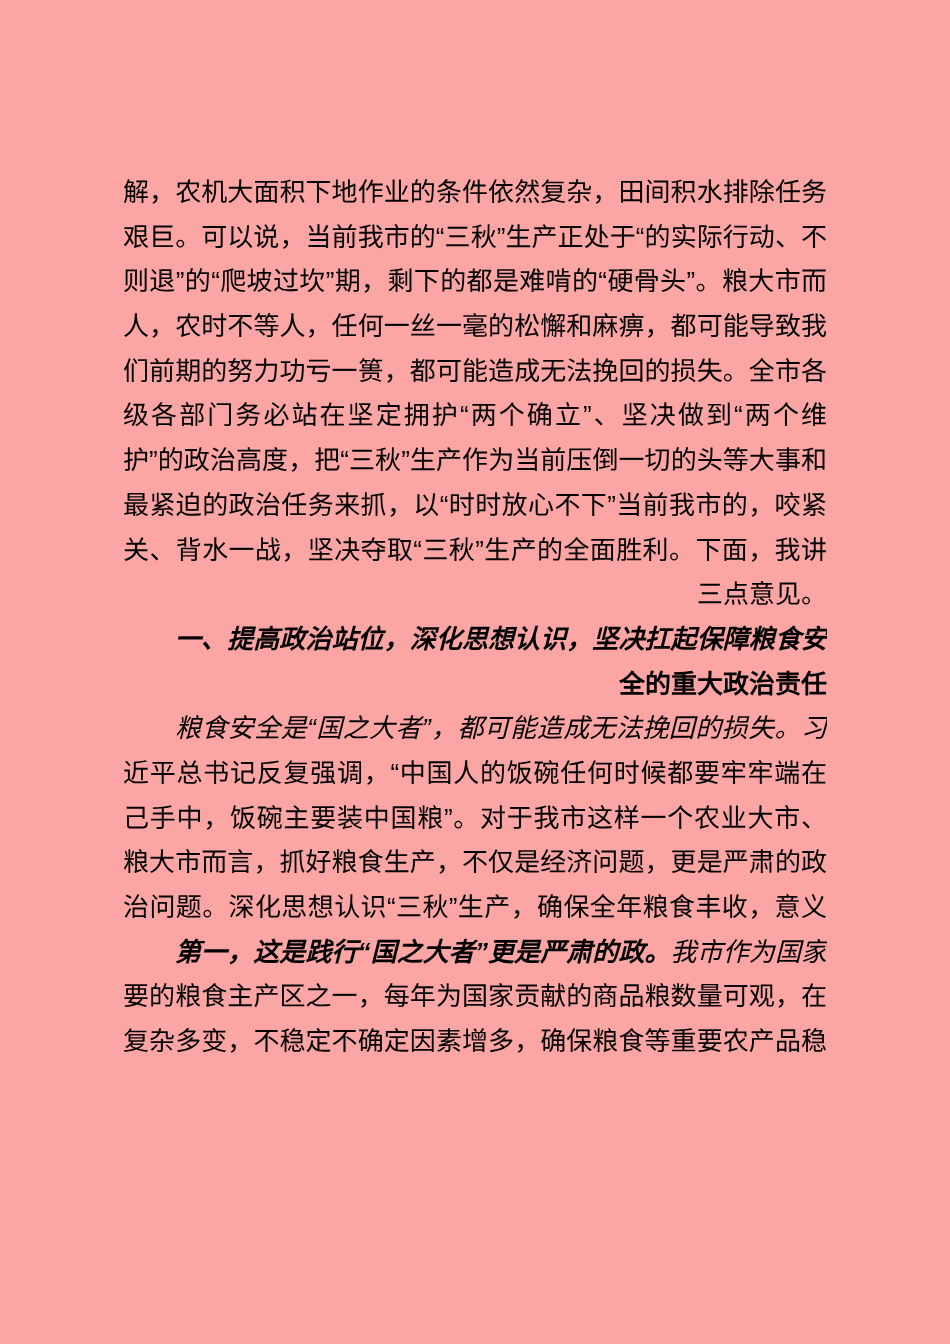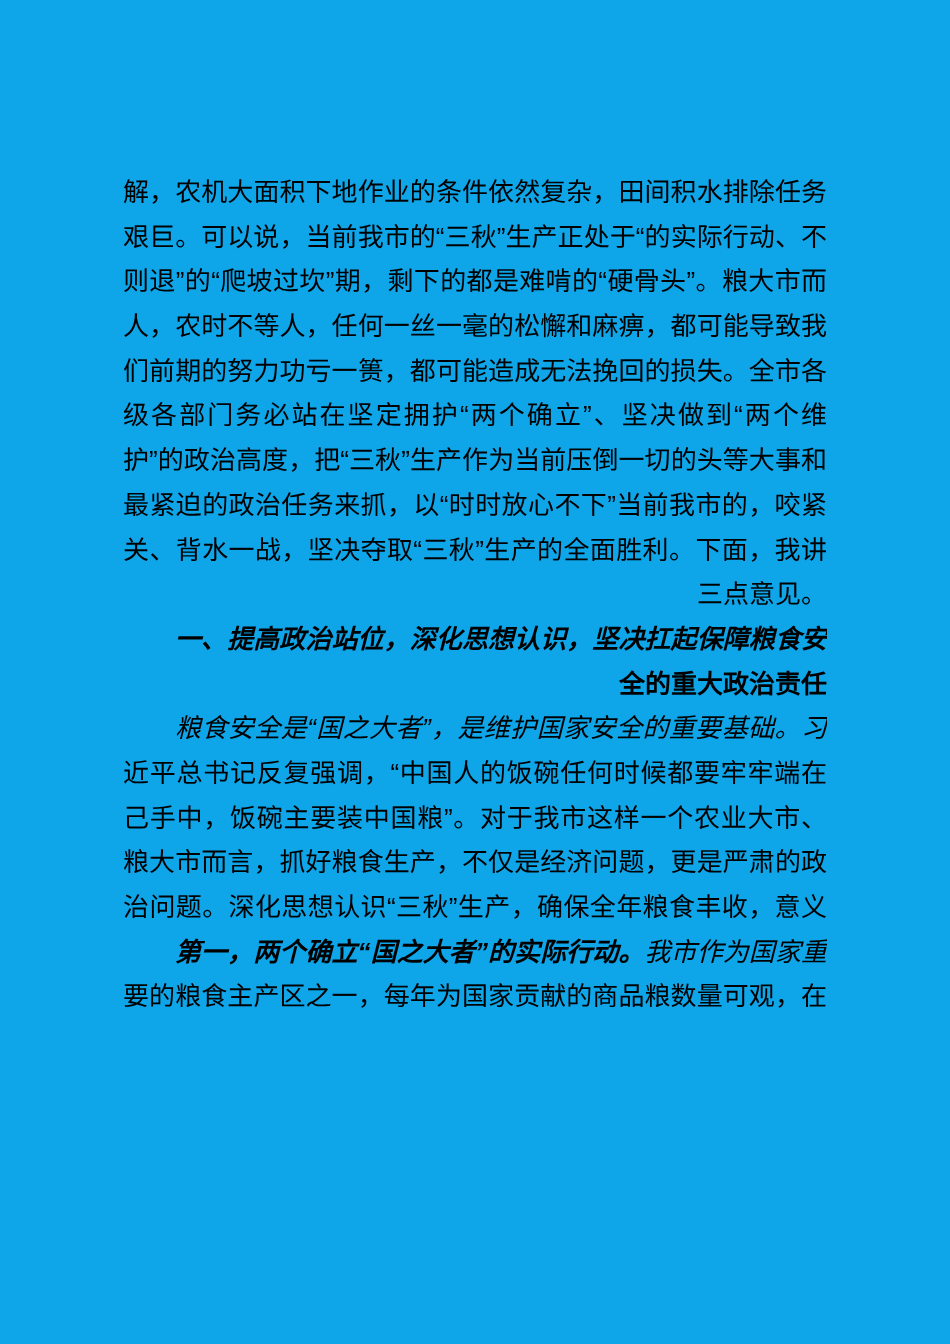--- a/index.html
+++ b/index.html
@@ -4,21 +4,21 @@
 <style>
   html, body {
     margin: 0;
     padding: 0;
     background: #ffffff;
   }
   .page {
     position: relative;
     width: 950px;
     height: 1344px;
-    background: #0ea5e9;
+    background: #fca5a5;
     overflow: hidden;
   }
   .doc {
     position: absolute;
     left: 123px;
     top: 170px;
     width: 704px;
     font-family: "Liberation Sans", "DejaVu Sans", sans-serif;
     font-size: 26px;
     line-height: 44.7px;
@@ -58,24 +58,25 @@
         <div class="line j"><span>护”的政治高度，把“三秋”生产作为当前压倒一切的头等大事和</span></div>
         <div class="line j"><span>最紧迫的政治任务来抓，以“时时放心不下”当前我市的，咬紧牙</span></div>
         <div class="line j"><span>关、背水一战，坚决夺取“三秋”生产的全面胜利。下面，我讲</span></div>
         <div class="line"><span>三点意见。</span></div>
       </div>
       <div class="para">
         <div class="line j indent"><span class="bold">一、提高政治站位，深化思想认识，坚决扛起保障粮食安</span></div>
         <div class="line"><span class="bold">全的重大政治责任</span></div>
       </div>
       <div class="para">
-        <div class="line j indent"><span>粮食安全是“国之大者”，是维护国家安全的重要基础。习</span></div>
+        <div class="line j indent"><span>粮食安全是“国之大者”，都可能造成无法挽回的损失。习</span></div>
         <div class="line j"><span>近平总书记反复强调，“中国人的饭碗任何时候都要牢牢端在自</span></div>
         <div class="line j"><span>己手中，饭碗主要装中国粮”。对于我市这样一个农业大市、产</span></div>
         <div class="line j"><span>粮大市而言，抓好粮食生产，不仅是经济问题，更是严肃的政</span></div>
         <div class="line j"><span>治问题。深化思想认识“三秋”生产，确保全年粮食丰收，意义尤</span></div>
       </div>
       <div class="para">
-        <div class="line j indent"><span class="bold">第一，两个确立“国之大者”的实际行动。</span><span>我市作为国家重</span></div>
+        <div class="line j indent"><span class="bold">第一，这是践行“国之大者”更是严肃的政。</span><span>我市作为国家重</span></div>
         <div class="line j"><span>要的粮食主产区之一，每年为国家贡献的商品粮数量可观，在</span></div>
+        <div class="line j"><span>复杂多变，不稳定不确定因素增多，确保粮食等重要农产品稳</span></div>
       </div>
     </div>
 </div>
 
 </body></html>

